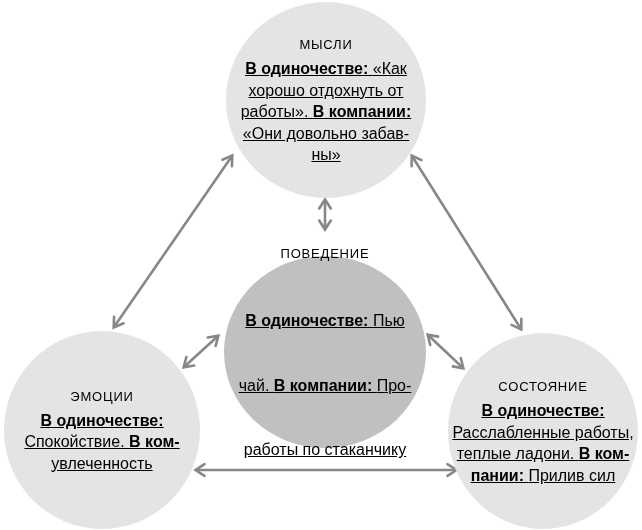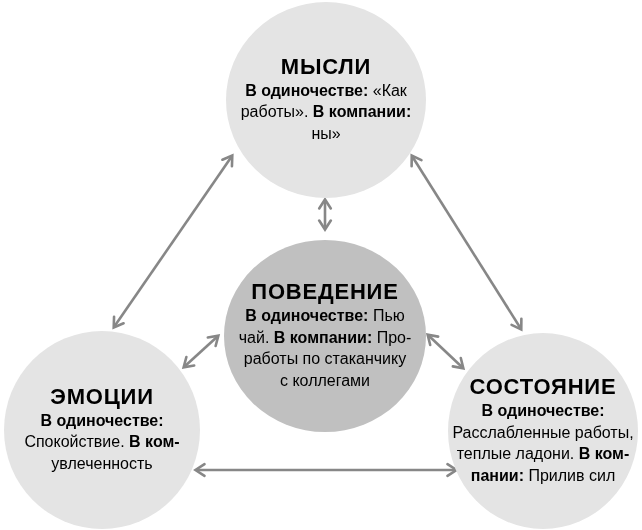--- a/index.html
+++ b/index.html
@@ -21,35 +21,36 @@
     border-radius: 50%;
     display: flex;
     flex-direction: column;
     justify-content: center;
     align-items: center;
     text-align: center;
   }
   .light { background: #e4e4e4; }
   .dark  { background: #c0c0c0; }
   .node-title {
-    font-weight: 700;
-    font-size: 22px;
+    font-weight: 400;
+    font-size: 13px;
     line-height: 22px;
     letter-spacing: 0.8px;
     white-space: nowrap;
     margin-bottom: 2px;
   }
   .tline {
     font-size: 16px;
     line-height: 21.5px;
     white-space: nowrap;
+    text-decoration: underline;
   }
   .b { font-weight: 700; }
   #node-thoughts { left: 226px; top: 2px;   width: 200px; height: 196px; }
-  #node-behavior { left: 224px; top: 240px; width: 202px; height: 192px; }
+  #node-behavior { left: 224px; top: 256px; width: 202px; height: 192px; gap: 43px; }
   #node-emotions { left: 4px;   top: 331px; width: 196px; height: 198px; }
   #node-state    { left: 448px; top: 333px; width: 190px; height: 196px; }
 </style>
 </head>
 <body>
 
 <svg class="arrows" width="642" height="530" viewBox="0 0 642 530" xmlns="http://www.w3.org/2000/svg">
   <defs>
     <marker id="ah" viewBox="-11 -8 22 16" markerWidth="22" markerHeight="16" refX="-0.5" refY="0" orient="auto-start-reverse" markerUnits="userSpaceOnUse">
       <path d="M -9 -5.8 L 0 0 L -9 5.8" fill="none" stroke="#878787" stroke-width="2.6" stroke-linecap="round"></path>
@@ -64,40 +65,43 @@
     <line x1="196" y1="470" x2="456" y2="470" marker-start="url(#ah)" marker-end="url(#ah)"></line>
   </g>
 </svg>
 
 <div class="circle light" id="node-thoughts">
   <div class="node-title">МЫСЛИ</div>
   <div class="tline">
     <span class="b">В одиночестве: </span><span>«Как</span>
   </div>
   <div class="tline">
+    <span>хорошо отдохнуть от</span>
+  </div>
+  <div class="tline">
     <span>работы». </span><span class="b">В компании:</span>
+  </div>
+  <div class="tline">
+    <span>«Они довольно забав-</span>
   </div>
   <div class="tline">
     <span>ны»</span>
   </div>
 </div>
 
 <div class="circle dark" id="node-behavior">
   <div class="node-title">ПОВЕДЕНИЕ</div>
   <div class="tline">
     <span class="b">В одиночестве: </span><span>Пью</span>
   </div>
   <div class="tline">
     <span>чай. </span><span class="b">В компании: </span><span>Про-</span>
   </div>
   <div class="tline">
     <span>работы по стаканчику</span>
-  </div>
-  <div class="tline">
-    <span>с коллегами</span>
   </div>
 </div>
 
 <div class="circle light" id="node-emotions">
   <div class="node-title">ЭМОЦИИ</div>
   <div class="tline">
     <span class="b">В одиночестве:</span>
   </div>
   <div class="tline">
     <span>Спокойствие. </span><span class="b">В ком-</span>

